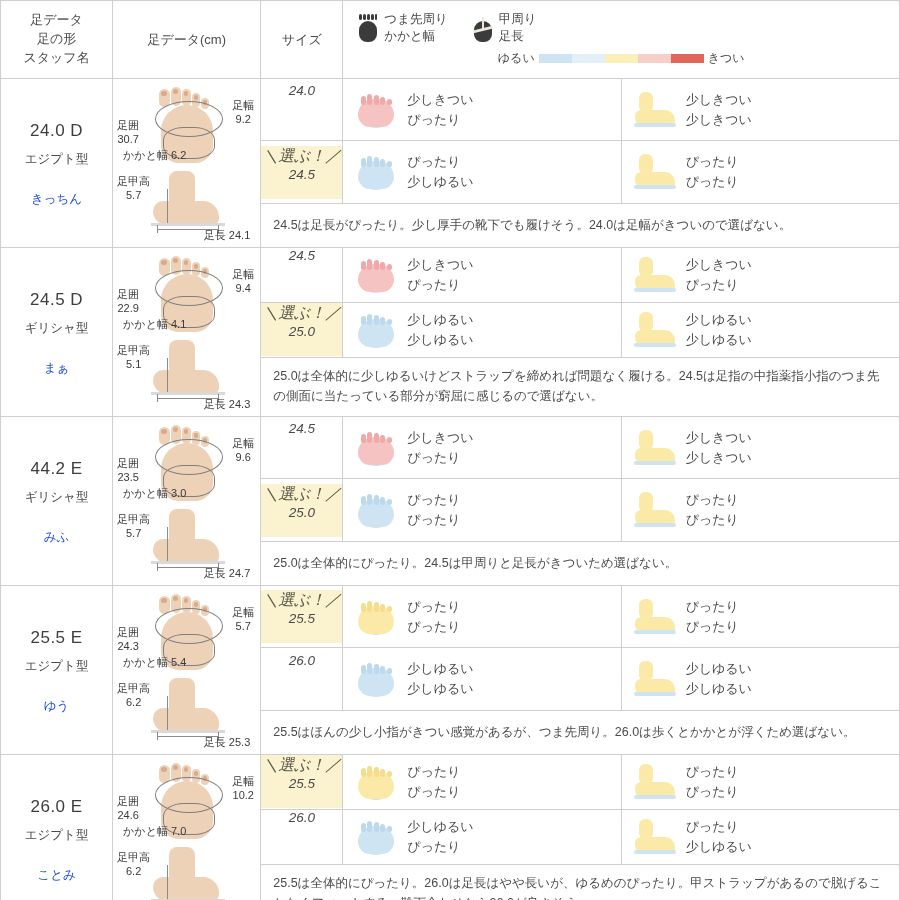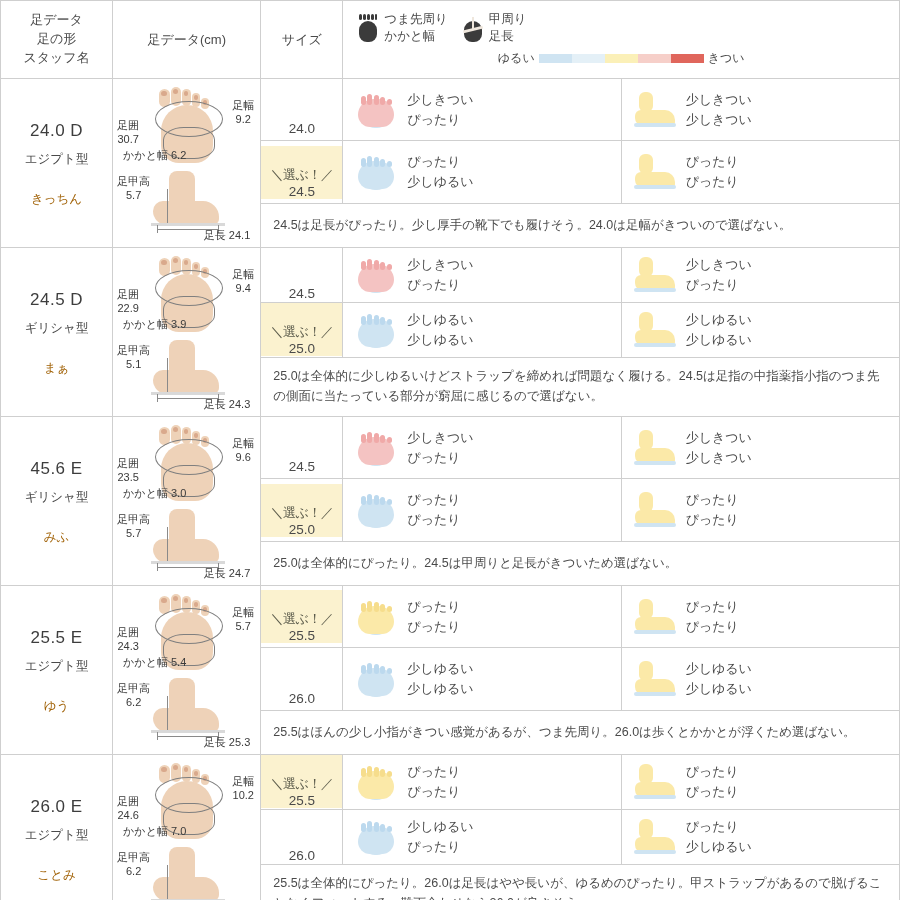--- a/index.html
+++ b/index.html
@@ -11,21 +11,21 @@
   }
   .sheet{width:900px;height:900px;position:relative;box-sizing:border-box;}
   table.fit{border-collapse:collapse;width:900px;table-layout:fixed;}
   table.fit td, table.fit th{border:1px solid #cfcfcf;padding:0;vertical-align:middle;}
   
   .hdr{height:78px;}
   .hdr .cell{display:flex;align-items:center;justify-content:center;height:100%;}
   .hdr-lines{display:flex;flex-direction:column;align-items:center;justify-content:center;line-height:1.45;font-size:13px;color:#4a4a4a;}
   .hdr-single{font-size:13px;color:#4a4a4a;text-align:center;}
   .legend{padding:4px 6px 5px 6px;}
-  .legend-row{display:flex;align-items:center;gap:14px;}
+  .legend-row{display:flex;align-items:center;gap:24px;}
   .legend-item{display:flex;align-items:center;gap:5px;font-size:12.5px;color:#4a4a4a;}
   .legend-labels{display:flex;flex-direction:column;line-height:1.35;font-size:12.5px;}
   .scale-row{display:flex;align-items:center;justify-content:center;gap:4px;margin-top:5px;}
   .scale-row .txt{font-size:12px;color:#4a4a4a;}
   .bars{display:flex;}
   .bars i{display:block;width:33px;height:9px;}
   
   .ic{position:relative;width:22px;height:30px;flex:0 0 22px;}
   .ic .toes{position:absolute;left:2px;top:1px;width:18px;height:8px;display:flex;gap:1px;justify-content:center;}
   .ic .toes span{width:3px;height:6px;background:#3b3b3b;border-radius:2px;}
@@ -34,25 +34,25 @@
   .ic .thong{position:absolute;left:10px;top:4px;width:2px;height:12px;background:#3b3b3b;}
   
   .colA{width:112px;}
   .colB{width:148px;}
   .colC{width:82px;}
   .colD{width:278px;}
   .colE{width:278px;}
   .info{display:flex;flex-direction:column;align-items:center;justify-content:center;line-height:1.5;}
   .info .sz{font-size:17px;color:#3d3d3d;letter-spacing:.5px;}
   .info .tp{font-size:12.5px;color:#4a4a4a;margin-top:7px;}
-  .info .nm{font-size:12.5px;color:#a16207;margin-top:21px;}
+  .info .nm{font-size:12.5px;color:#1d4ed8;margin-top:21px;}
   
-  .szcell{height:53px;display:flex;flex-direction:column;align-items:center;justify-content:flex-end;font-size:13.5px;color:#4a4a4a;}
+  .szcell{height:53px;display:flex;flex-direction:column;align-items:center;justify-content:flex-start;font-size:13.5px;color:#4a4a4a;font-style:italic;}
   .szcell.pick{background:#fbf2cf;}
-  .pickflag{font-size:13px;color:#5a5a4a;letter-spacing:-.5px;}
+  .pickflag{font-size:16px;color:#5a5a4a;letter-spacing:-.5px;}
   
   .fitcell{height:53px;display:flex;align-items:center;gap:8px;padding-left:10px;box-sizing:border-box;}
   .fitcell .labels{display:flex;flex-direction:column;line-height:1.55;font-size:13px;color:#4a4a4a;}
   .comment{font-size:12.5px;color:#4a4a4a;line-height:1.62;padding:8px 12px 9px 12px;}
   
   .fv{position:relative;width:46px;height:40px;flex:0 0 46px;}
   .fv .pad{position:absolute;left:5px;top:9px;width:36px;height:28px;border-radius:17px 17px 13px 13px;}
   .fv .heel{position:absolute;left:9px;top:24px;width:28px;height:14px;border-radius:0 0 13px 13px;background:#cfe4f2;}
   .fv .tz{position:absolute;left:6px;top:3px;width:34px;height:12px;display:flex;gap:1.5px;justify-content:center;align-items:flex-end;}
   .fv .tz span{width:5px;border-radius:3px;}
@@ -326,21 +326,21 @@
         <span class="ring" style="left:4px;top:14px;width:66px;height:34px;"></span>
         <span class="ring" style="left:12px;top:40px;width:50px;height:30px;border-radius:40%;"></span>
       </div>
       <span class="lbl" style="right:2px;top:16px;">
         <span>足幅</span><br><span>9.4</span>
       </span>
       <span class="lbl" style="left:0px;top:36px;">
         <span>足囲</span><br><span>22.9</span>
       </span>
       <span class="lbl" style="left:6px;top:66px;">
-        <span>かかと幅</span> <span>3.9</span>
+        <span>かかと幅</span> <span>4.1</span>
       </span>
     </div>
     <div class="bot">
       <div class="sv2">
         <span class="leg"></span>
         <span class="fo"></span>
         <span class="grnd"></span>
         <span class="vline" style="left:16px;top:18px;height:34px;"></span>
         <span class="hline" style="left:6px;top:58px;width:62px;"></span>
         <span class="tick" style="left:6px;top:54px;width:1px;height:8px;"></span>
@@ -435,21 +435,21 @@
           </td>
   </tr>
   <tr>
     <td colspan="3">
       <div class="comment">25.0は全体的に少しゆるいけどストラップを締めれば問題なく履ける。24.5は足指の中指薬指小指のつま先の側面に当たっている部分が窮屈に感じるので選ばない。</div>
     </td>
   </tr>
         <tr>
     <td rowspan="3">
       <div class="info">
-        <span class="sz">45.6 E</span>
+        <span class="sz">44.2 E</span>
         <span class="tp">ギリシャ型</span>
         <span class="nm">みふ</span>
       </div>
     </td>
     <td rowspan="3">
   <div class="fdata">
     <div class="top">
       <div class="tv">
         <span class="instep"></span>
         <span class="toe" style="left:8px;top:2px;width:11px;height:18px"></span>

